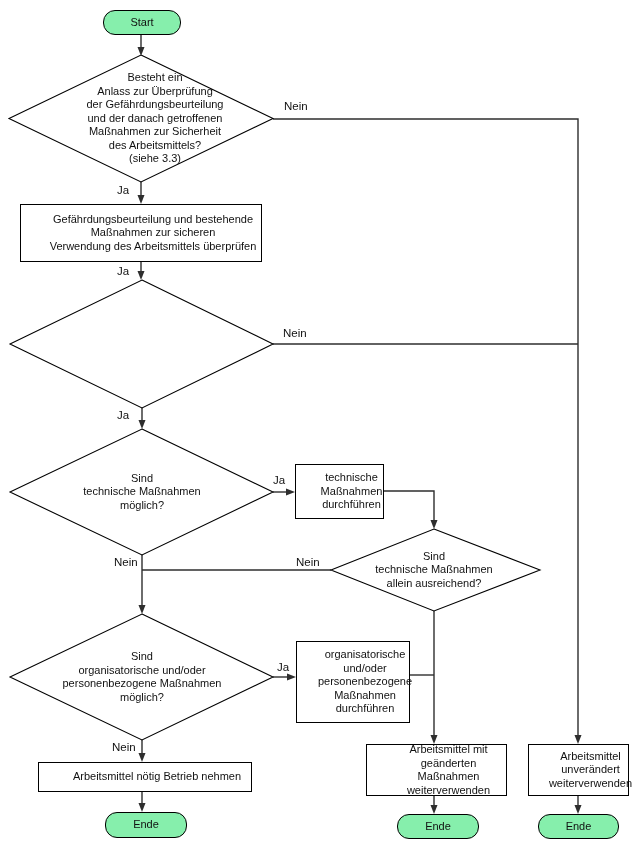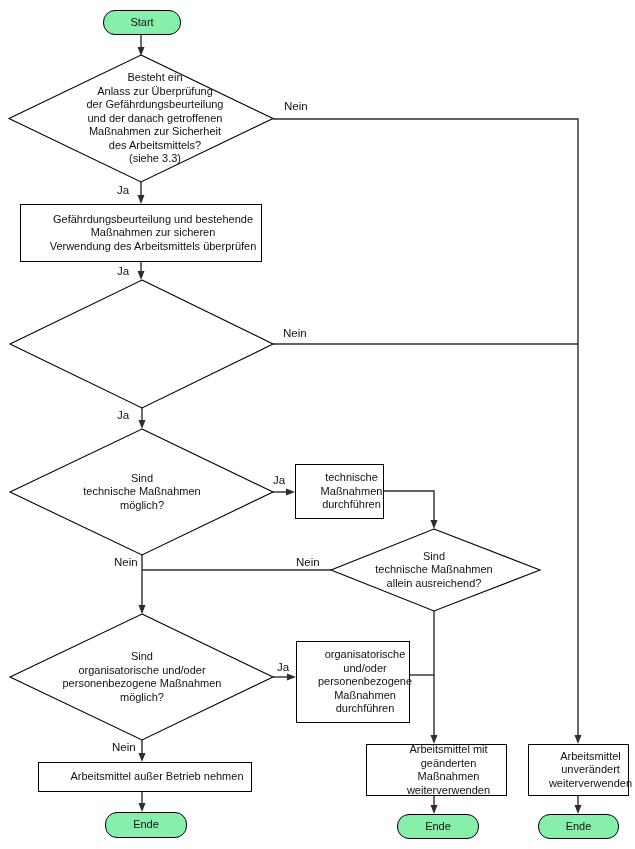--- a/index.html
+++ b/index.html
@@ -92,21 +92,21 @@
 durchführen</span>
   </div>
   <div class="node proc" style="left:296px; top:605px; width:114px; height:82px;margin-top:36px;">
     <span class="txt">organisatorische
 und/oder
 personenbezogene
 Maßnahmen
 durchführen</span>
   </div>
   <div class="node proc" style="left:38px; top:762px; width:214px; height:30px;">
-    <span class="txt">Arbeitsmittel außer Betrieb nehmen</span>
+    <span class="txt">Arbeitsmittel nötig Betrieb nehmen</span>
   </div>
   <div class="node proc" style="left:366px; top:744px; width:141px; height:52px;">
     <span class="txt">Arbeitsmittel mit
 geänderten Maßnahmen
 weiterverwenden</span>
   </div>
   <div class="node proc" style="left:528px; top:744px; width:101px; height:52px;">
     <span class="txt">Arbeitsmittel
 unverändert
 weiterverwenden</span>

